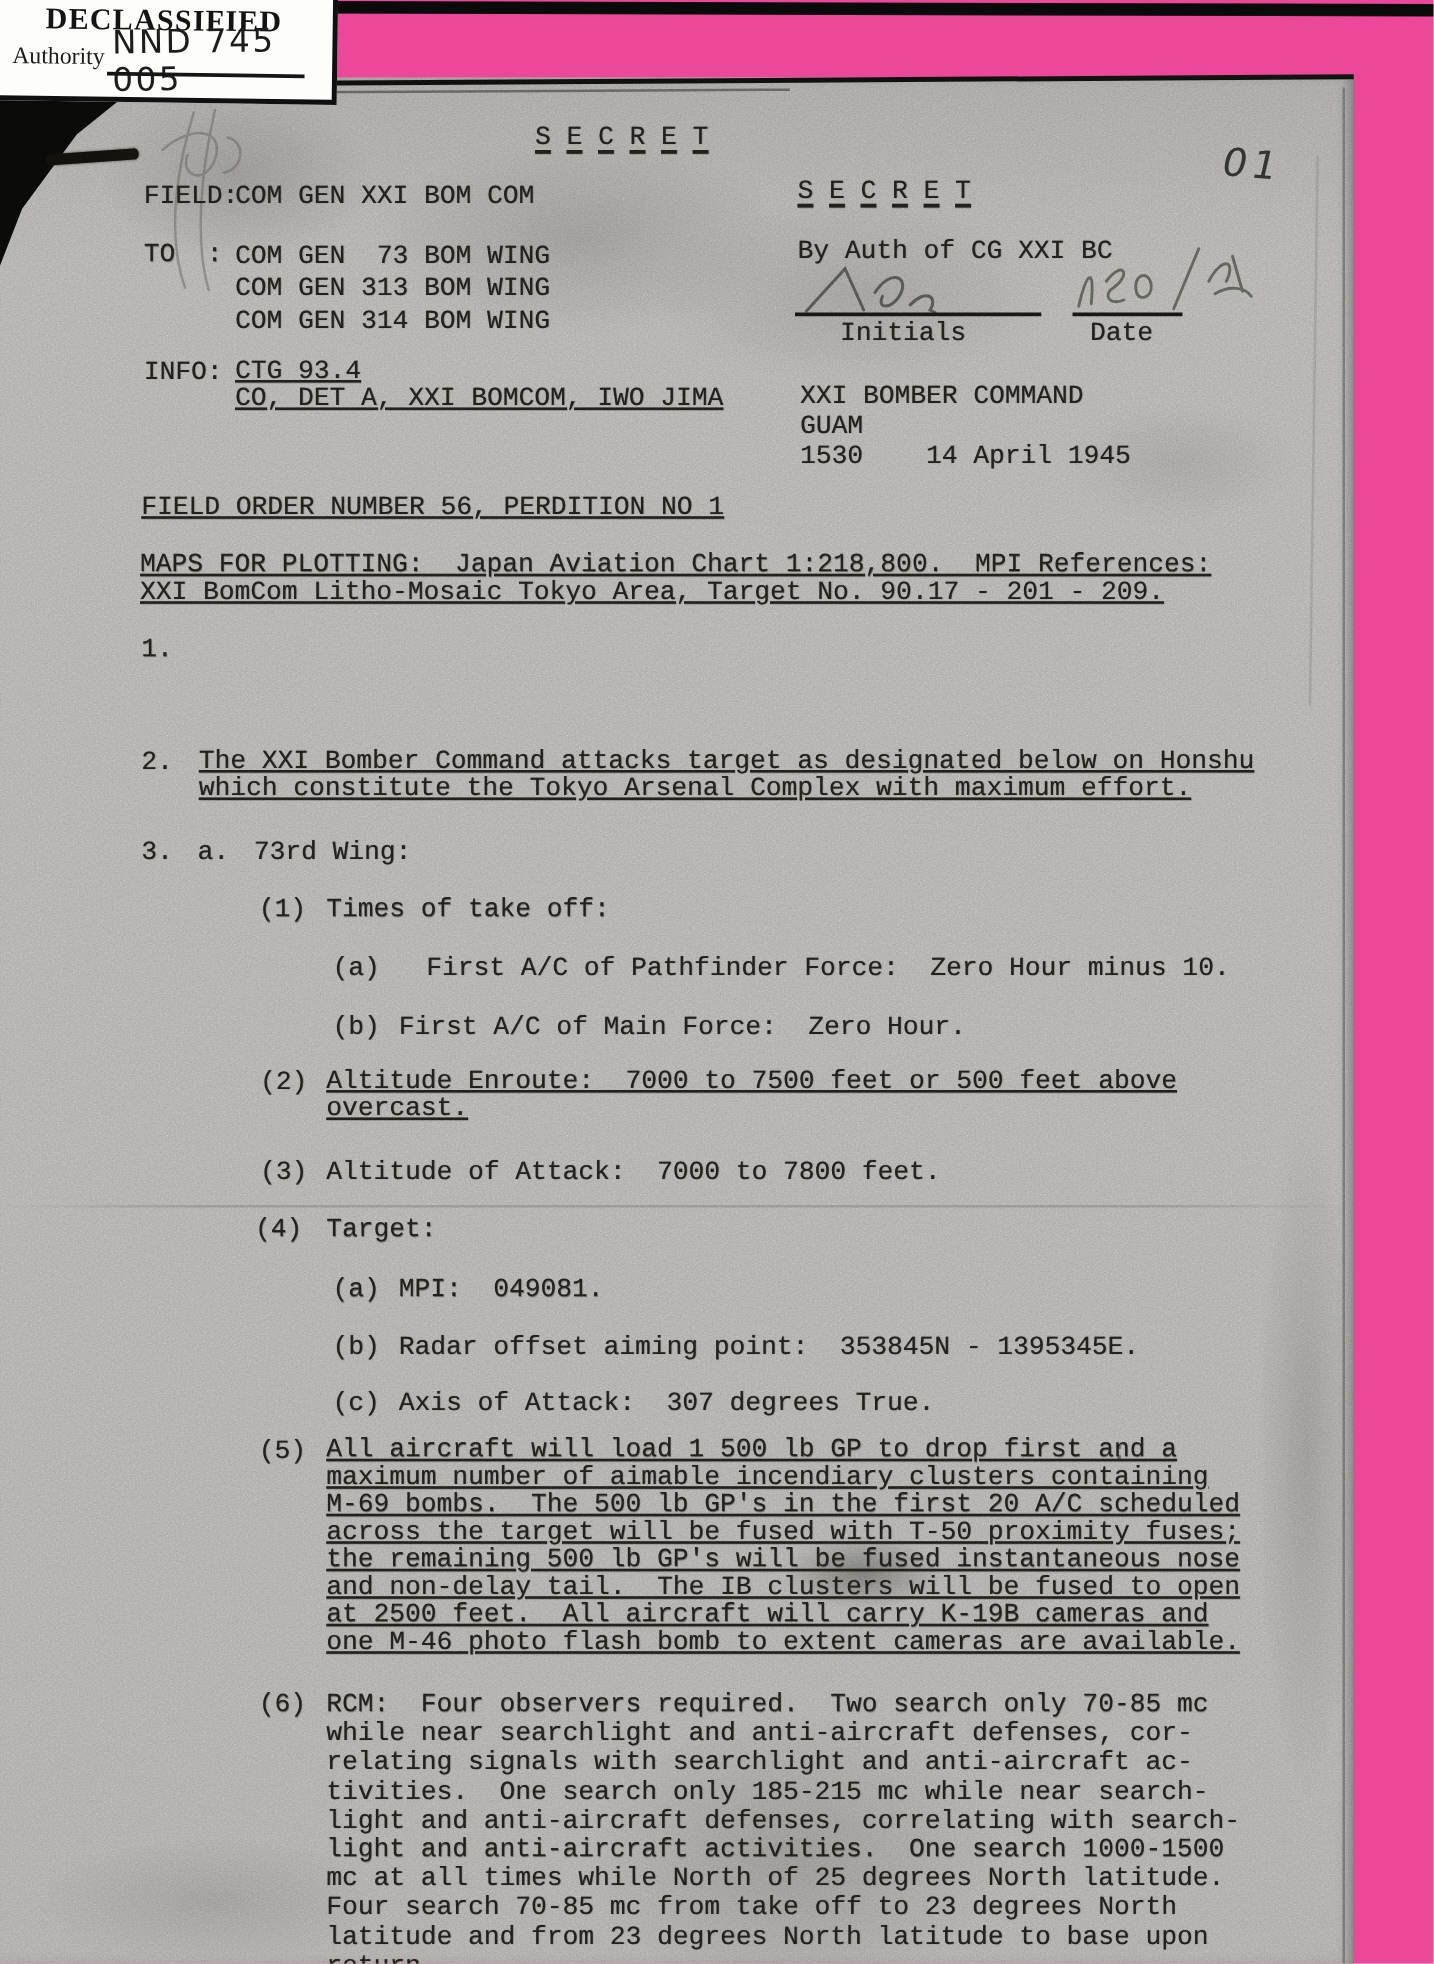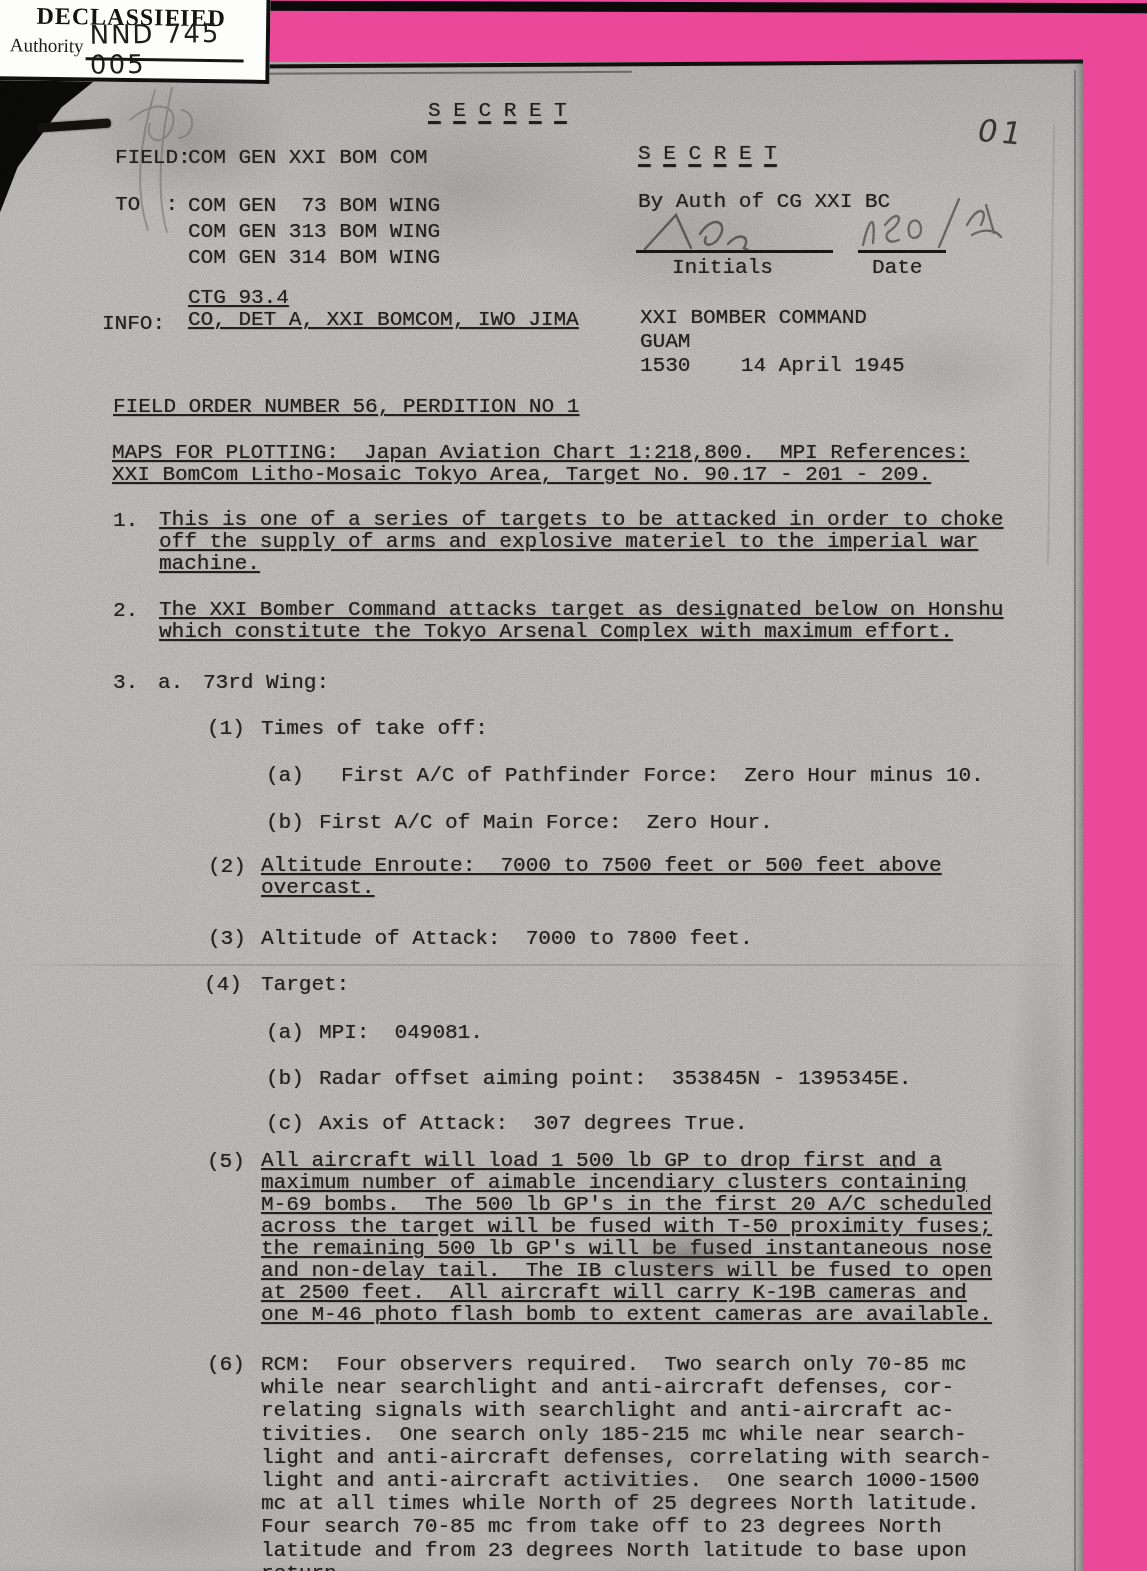--- a/index.html
+++ b/index.html
@@ -91,21 +91,21 @@
 
   <div class="t letter-ul" style="left:428px;top:99px;"><span class="ul">S</span> <span class="ul">E</span> <span class="ul">C</span> <span class="ul">R</span> <span class="ul">E</span> <span class="ul">T</span></div>
   <div class="t letter-ul" style="left:638px;top:142px;"><span class="ul">S</span> <span class="ul">E</span> <span class="ul">C</span> <span class="ul">R</span> <span class="ul">E</span> <span class="ul">T</span></div>
 
   <div class="t" style="left:115px;top:146px;">FIELD:</div>
   <div class="t" style="left:188px;top:146px;">COM GEN XXI BOM COM</div>
   <div class="t" style="left:115px;top:193px;">TO  :</div>
   <div class="t lh25" style="left:188px;top:193px;">COM GEN  73 BOM WING
 COM GEN 313 BOM WING
 COM GEN 314 BOM WING</div>
-  <div class="t" style="left:102px;top:287px;margin-top:25px;">INFO:</div>
+  <div class="t" style="left:115px;top:287px;">INFO:</div>
   <div class="t lh24" style="left:188px;top:287px;">CTG 93.4
 CO, DET A, XXI BOMCOM, IWO JIMA</div>
 
   <div class="t" style="left:638px;top:190px;">By Auth of CG XXI BC</div>
   <svg class="scrawl" style="left:630px;top:203px;width:225px;height:55px" viewBox="0 0 225 55">
     <g fill="none" stroke="#42423e" stroke-width="2.4" opacity="0.7" stroke-linecap="round">
       <path d="M15,46 L46,12 L61,45"></path>
       <path d="M70,31 C82,12 98,18 90,33 C84,44 71,45 76,34"></path>
       <path d="M98,41 C110,28 121,34 114,45 L118,47"></path>
     </g>
@@ -127,23 +127,20 @@
   <div class="t" style="left:872px;top:256px;">Date</div>
   <div class="t" style="left:640px;top:306px;">XXI BOMBER COMMAND</div>
   <div class="t" style="left:640px;top:330px;">GUAM</div>
   <div class="t" style="left:640px;top:354px;">1530    14 April 1945</div>
 
   <div class="t" style="left:113px;top:395px;text-decoration:underline;">FIELD ORDER NUMBER 56, PERDITION NO 1</div>
   <div class="t lh24" style="left:112px;top:442px;">MAPS FOR PLOTTING:  Japan Aviation Chart 1:218,800.  MPI References:
 XXI BomCom Litho-Mosaic Tokyo Area, Target No. 90.17 - 201 - 209.</div>
 
   <div class="t" style="left:113px;top:509px;">1.</div>
-  <div class="t lh24" style="left:159px;top:509px;">This is one of a series of targets to be attacked in order to choke
-off the supply of arms and explosive materiel to the imperial war
-machine.</div>
 
   <div class="t" style="left:113px;top:599px;">2.</div>
   <div class="t lh24" style="left:159px;top:599px;">The XXI Bomber Command attacks target as designated below on Honshu
 which constitute the Tokyo Arsenal Complex with maximum effort.</div>
 
   <div class="t" style="left:113px;top:671px;">3.</div>
   <div class="t" style="left:158px;top:671px;">a.</div>
   <div class="t" style="left:203px;top:671px;">73rd Wing:</div>
 
   <div class="t" style="left:207px;top:717px;">(1)</div>

